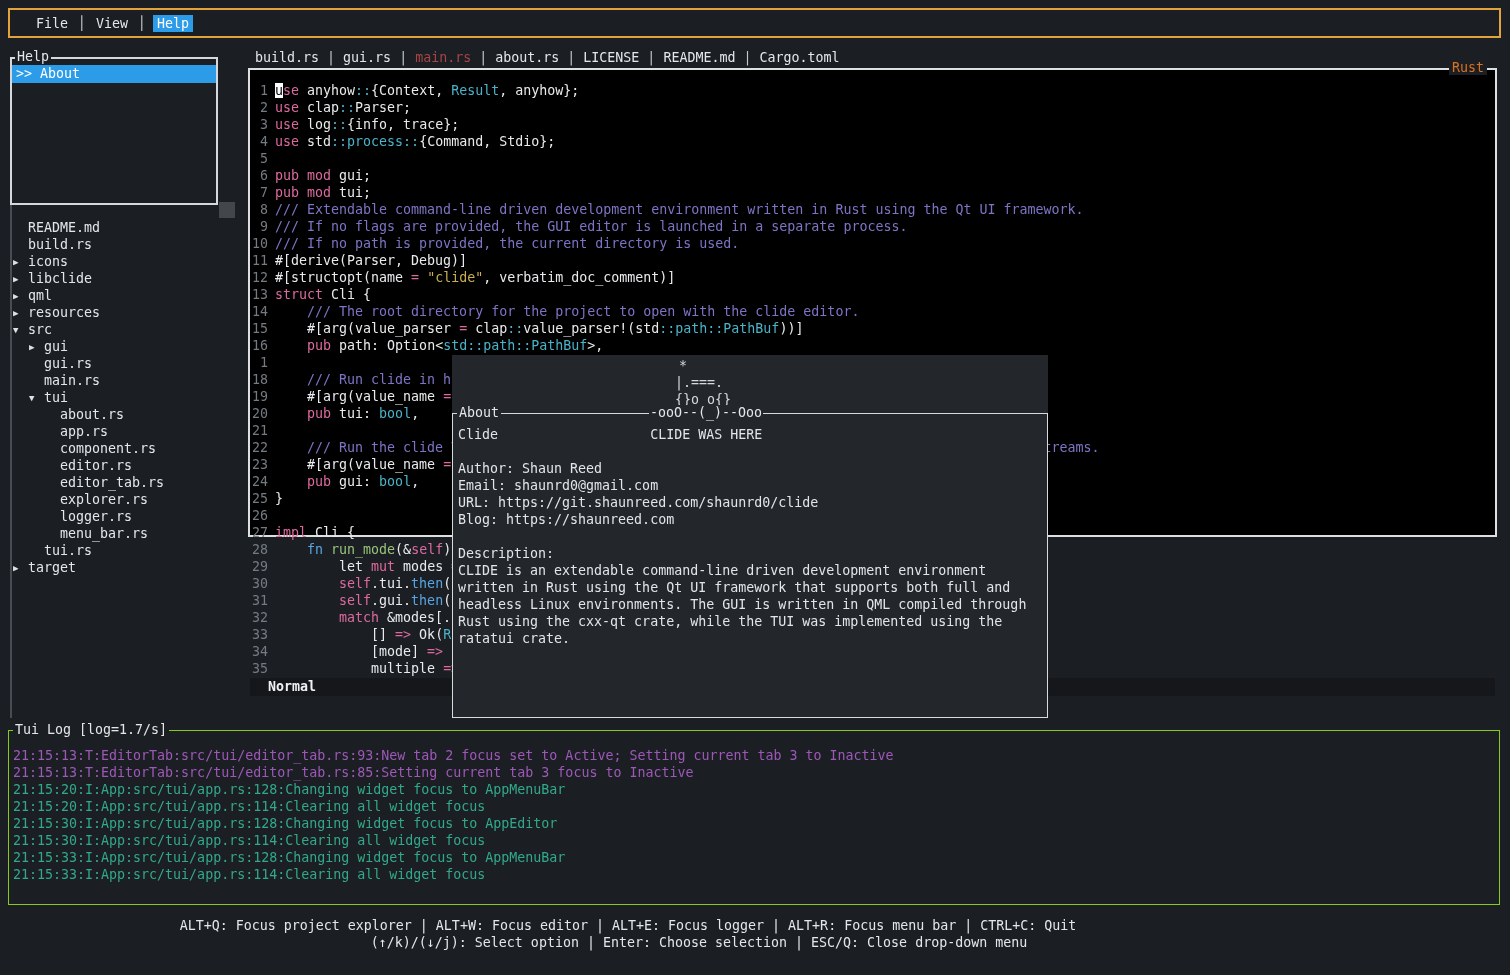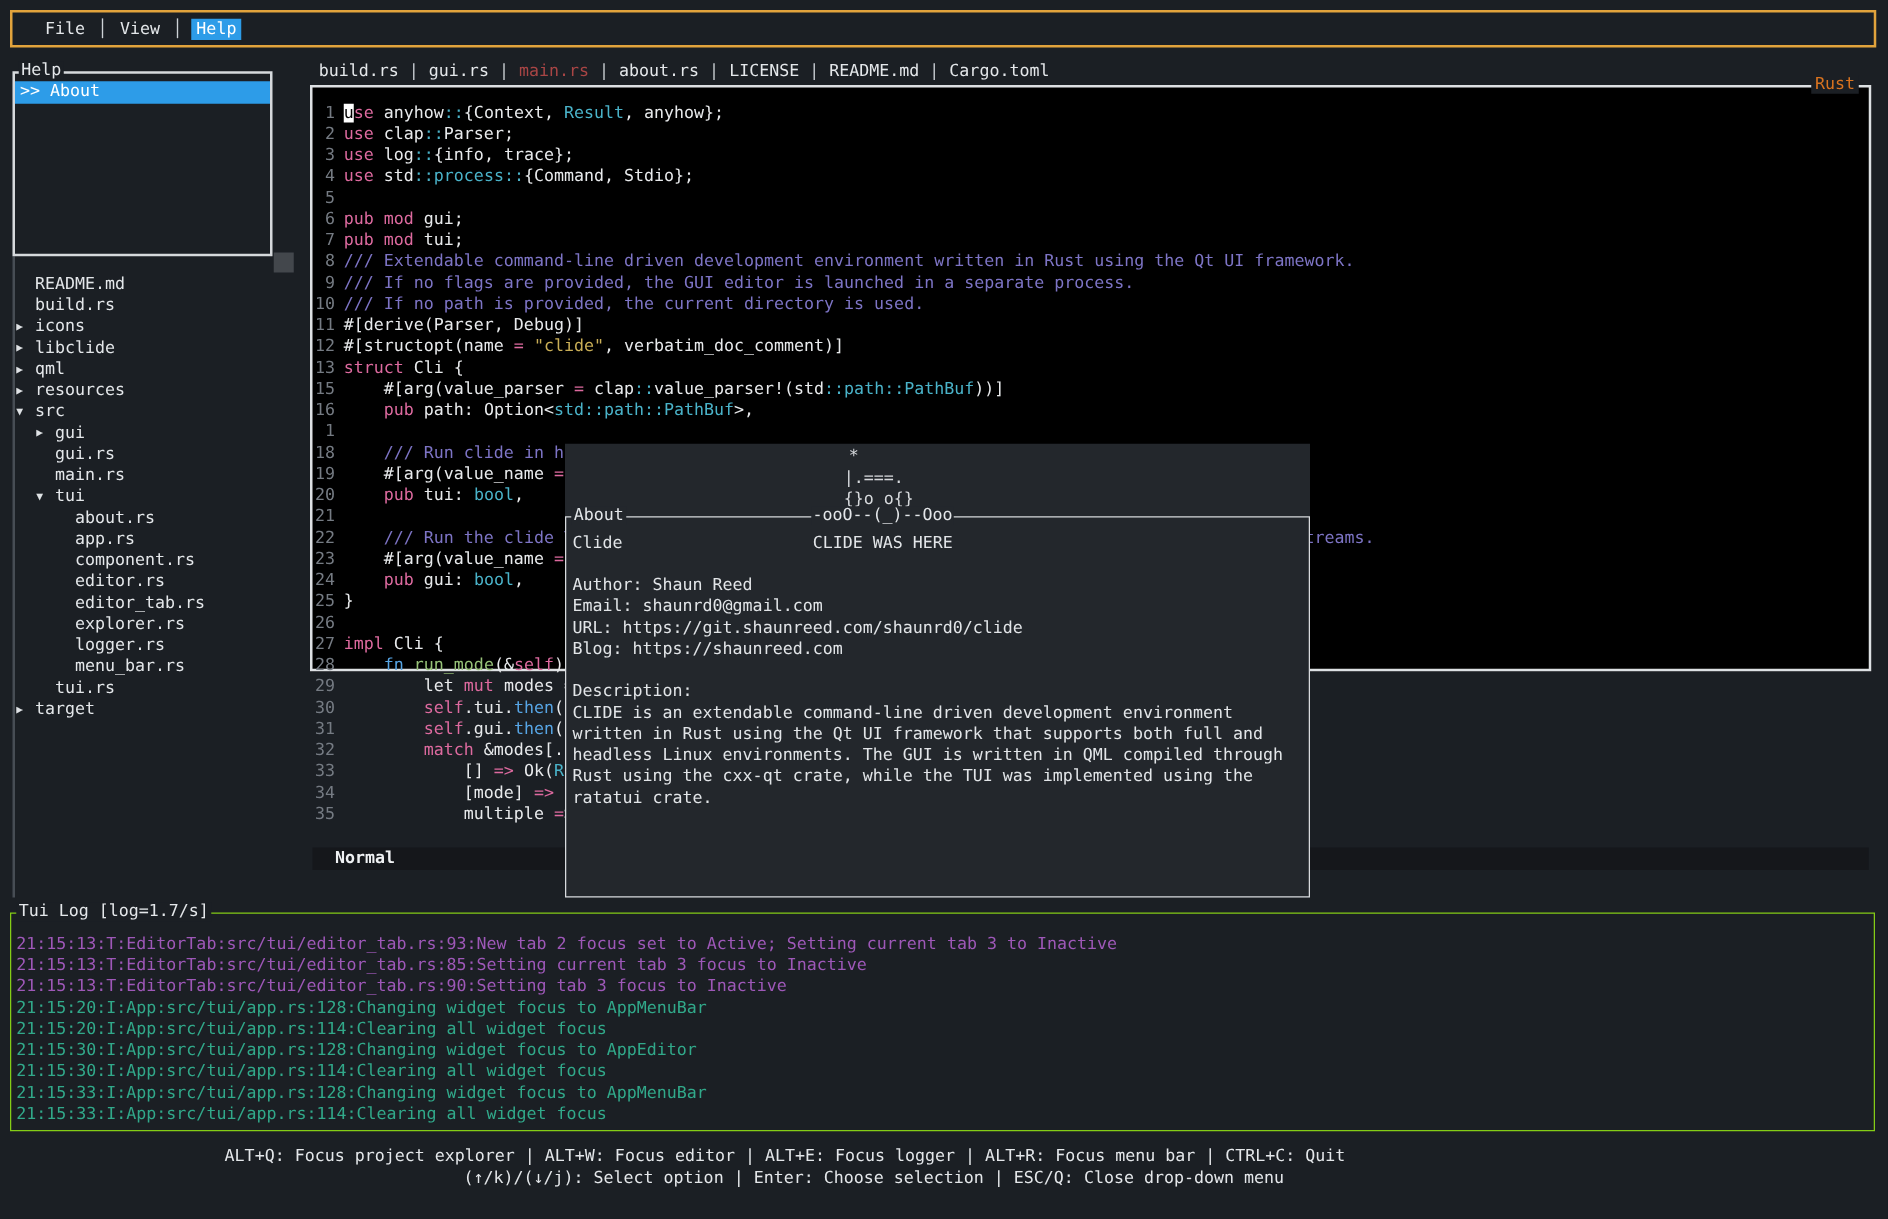--- a/index.html
+++ b/index.html
@@ -179,20 +179,24 @@
         </div>
         <div class="crow">
           <span class="ln">12</span>
           <span class="ct"><span class="tk-w">#[structopt(name </span><span class="tk-kw">=</span><span class="tk-w"> </span><span class="tk-str">"clide"</span><span class="tk-w">, verbatim_doc_comment)]</span></span>
         </div>
         <div class="crow">
           <span class="ln">13</span>
           <span class="ct"><span class="tk-kw">struct</span><span class="tk-w"> Cli {</span></span>
         </div>
         <div class="crow">
+          <span class="ln">14</span>
+          <span class="ct"><span class="tk-cm">    /// The root directory for the project to open with the clide editor.</span></span>
+        </div>
+        <div class="crow">
           <span class="ln">15</span>
           <span class="ct"><span class="tk-w">    #[arg(value_parser </span><span class="tk-kw">=</span><span class="tk-w"> clap</span><span class="tk-cy">::</span><span class="tk-w">value_parser!(std</span><span class="tk-cy">::path::PathBuf</span><span class="tk-w">))]</span></span>
         </div>
         <div class="crow">
           <span class="ln">16</span>
           <span class="ct"><span class="tk-w">    </span><span class="tk-kw">pub</span><span class="tk-w"> path: Option&lt;</span><span class="tk-cy">std::path::PathBuf</span><span class="tk-w">&gt;,</span></span>
         </div>
         <div class="crow">
           <span class="ln">1</span>
           <span class="ct"></span>
@@ -297,21 +301,20 @@
         <pre>Rust using the cxx-qt crate, while the TUI was implemented using the</pre>
         <pre>ratatui crate.</pre>
       </div>
   </div>
 
   <div id="logbox" class="abs">
     <span class="box-title">Tui Log [log=1.7/s]</span>
     <div id="log-lines">
         <pre class="log-trace">21:15:13:T:EditorTab:src/tui/editor_tab.rs:93:New tab 2 focus set to Active; Setting current tab 3 to Inactive</pre>
         <pre class="log-trace">21:15:13:T:EditorTab:src/tui/editor_tab.rs:85:Setting current tab 3 focus to Inactive</pre>
-        <pre class="log-trace">21:15:13:T:EditorTab:src/tui/editor_tab.rs:90:Setting tab 3 focus to Inactive</pre>
         <pre class="log-info">21:15:20:I:App:src/tui/app.rs:128:Changing widget focus to AppMenuBar</pre>
         <pre class="log-info">21:15:20:I:App:src/tui/app.rs:114:Clearing all widget focus</pre>
         <pre class="log-info">21:15:30:I:App:src/tui/app.rs:128:Changing widget focus to AppEditor</pre>
         <pre class="log-info">21:15:30:I:App:src/tui/app.rs:114:Clearing all widget focus</pre>
         <pre class="log-info">21:15:33:I:App:src/tui/app.rs:128:Changing widget focus to AppMenuBar</pre>
         <pre class="log-info">21:15:33:I:App:src/tui/app.rs:114:Clearing all widget focus</pre>
       </div>
   </div>
 
   <div id="footer1" class="abs">ALT+Q: Focus project explorer | ALT+W: Focus editor | ALT+E: Focus logger | ALT+R: Focus menu bar | CTRL+C: Quit</div>

